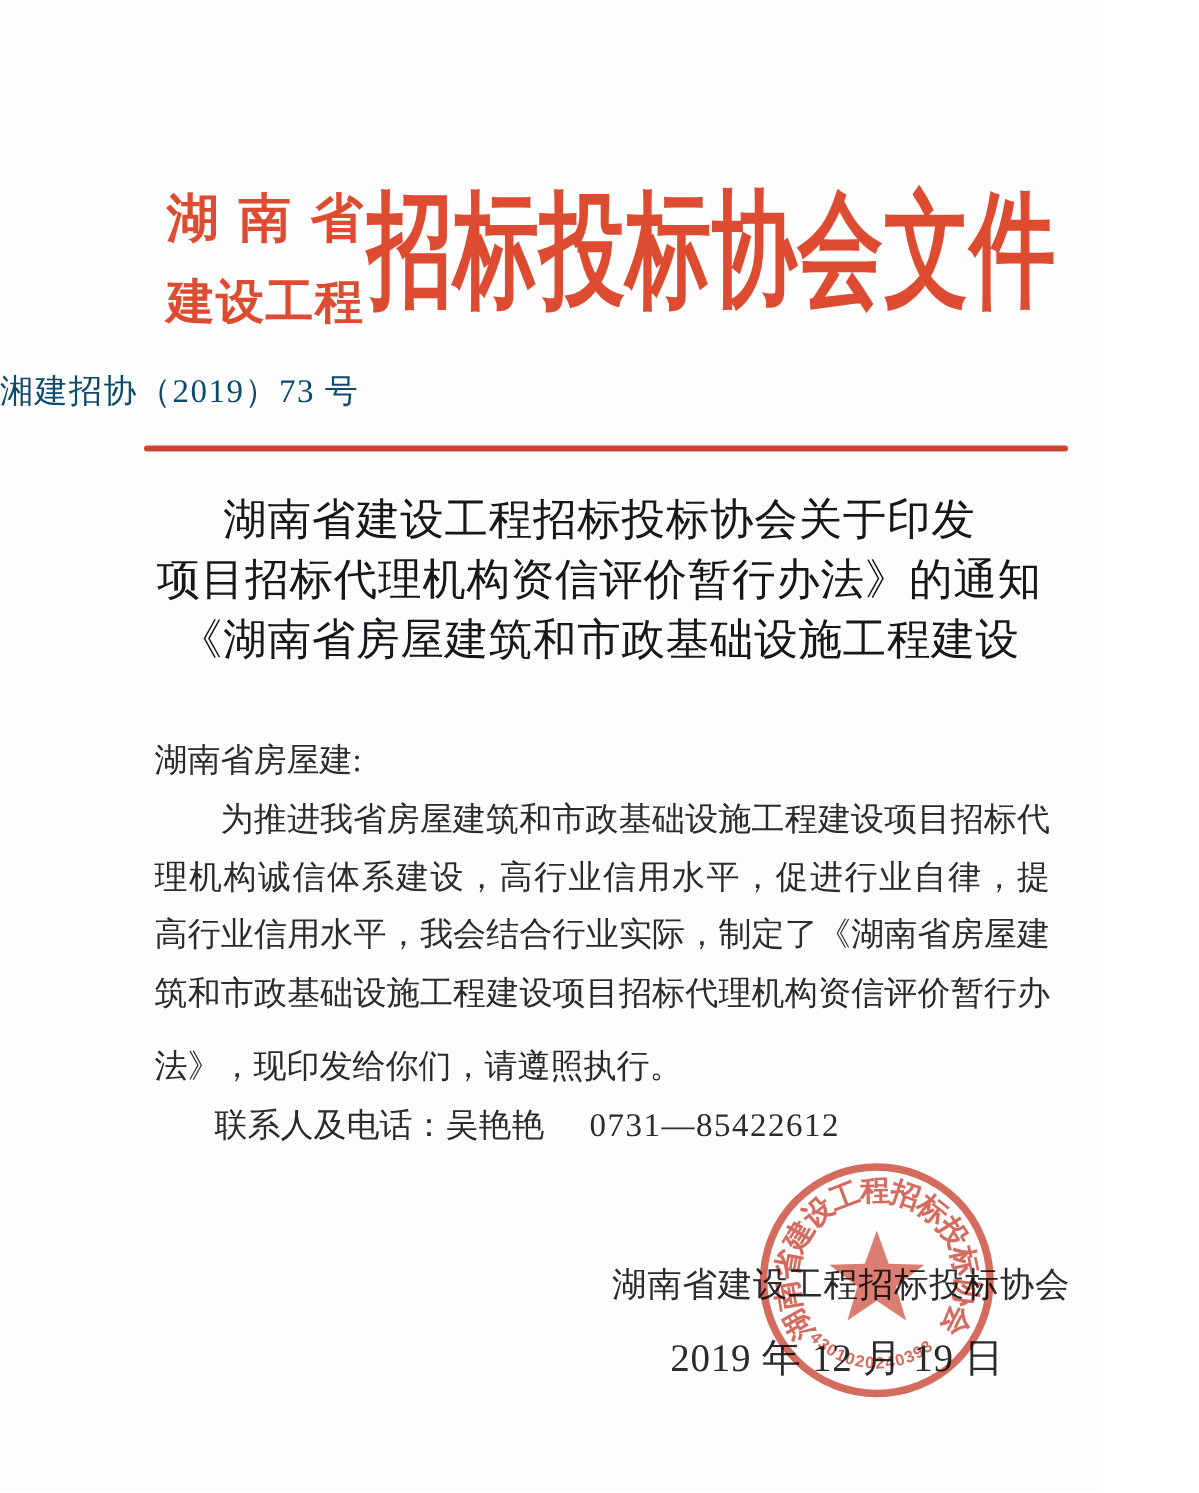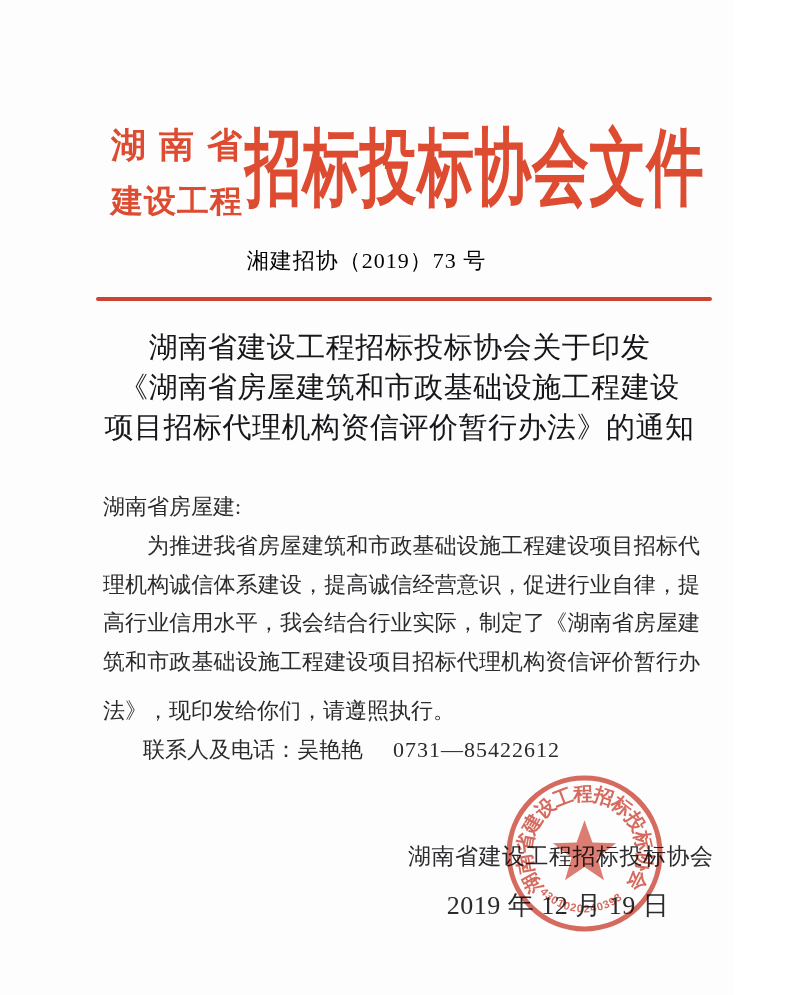--- a/index.html
+++ b/index.html
@@ -13,21 +13,21 @@
   .letterhead{position:absolute;left:111px;top:122px;display:flex;align-items:flex-start;}
   .org-block{width:131px;margin-top:6px;color:#dd4b31;font-weight:bold;}
   .org-l1{font-size:35px;line-height:36px;text-align:justify;text-align-last:justify;letter-spacing:0;}
   .org-l2{font-size:32px;line-height:34px;margin-top:20px;text-align:justify;text-align-last:justify;}
   .doc-type{
     font-size:84px;font-weight:bold;color:#dd4b31;white-space:nowrap;
     display:inline-block;transform:scaleX(0.675);transform-origin:left top;
     line-height:92px;margin-left:3px;letter-spacing:1px;
   }
   
-  .doc-no{position:absolute;top:246px;left:0;width:100%;text-align:center;font-size:22px;letter-spacing:1px;color:#000000;}
+  .doc-no{position:absolute;top:246px;left:0;width:100%;font-size:22px;letter-spacing:1px;color:#0c4a6e;}
   
   .red-rule{position:absolute;left:96px;top:297px;width:616px;height:4px;background:#ce4433;border-radius:2px;}
   
   .title{position:absolute;top:327px;left:50px;width:699px;text-align:center;
          font-size:29px;font-weight:normal;line-height:40px;color:#17171b;letter-spacing:0.5px;}
   
   .body{position:absolute;top:488px;left:103px;width:597px;font-size:22px;line-height:38.8px;color:#2b2b2e;}
   .jline{text-align:justify;text-align-last:justify;}
   .jline.first{text-indent:2em;}
   .jline.last{text-align:left;text-align-last:left;margin-top:10px;}
@@ -55,28 +55,28 @@
     </div>
     <div class="doc-type">招标投标协会文件</div>
   </header>
 
   <div class="doc-no">湘建招协（2019）73 号</div>
 
   <div class="red-rule"></div>
 
   <div class="title">
     <div>湖南省建设工程招标投标协会关于印发</div>
+    <div>项目招标代理机构资信评价暂行办法》的通知</div>
     <div>《湖南省房屋建筑和市政基础设施工程建设</div>
-    <div>项目招标代理机构资信评价暂行办法》的通知</div>
   </div>
 
   <div class="body">
     <div class="salutation">湖南省房屋建:</div>
     <div class="jline first">为推进我省房屋建筑和市政基础设施工程建设项目招标代</div>
-    <div class="jline">理机构诚信体系建设，提高诚信经营意识，促进行业自律，提</div>
+    <div class="jline">理机构诚信体系建设，高行业信用水平，促进行业自律，提</div>
     <div class="jline">高行业信用水平，我会结合行业实际，制定了《湖南省房屋建</div>
     <div class="jline">筑和市政基础设施工程建设项目招标代理机构资信评价暂行办</div>
     <div class="jline last">法》，现印发给你们，请遵照执行。</div>
 
     <div class="contact-row r1">
       <span>联系人及电话：</span><span>吴艳艳</span><span class="phone">0731—85422612</span>
     </div>
   </div>
 
   <div class="closing">

